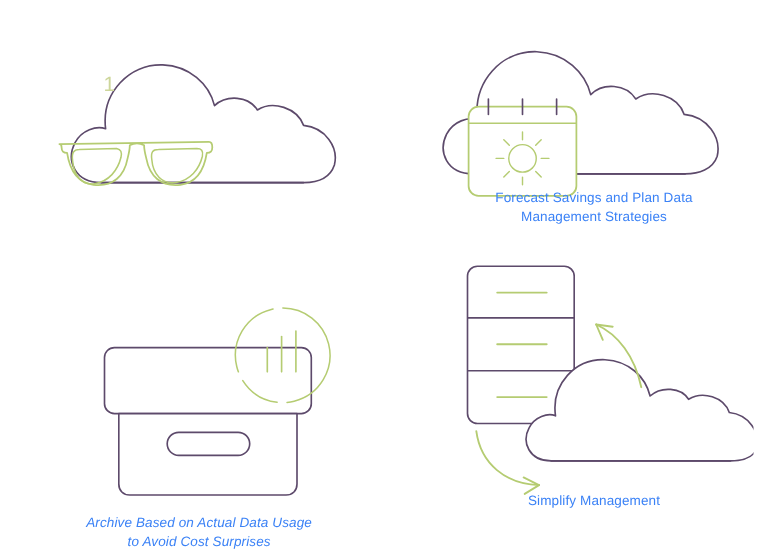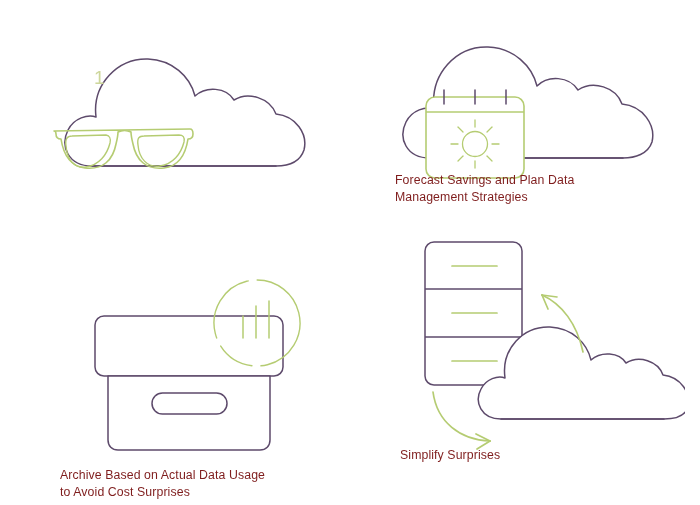--- a/index.html
+++ b/index.html
@@ -31,38 +31,39 @@
     position: absolute;
     font-family: "Liberation Sans", sans-serif;
     font-size: 19px;
     font-weight: 400;
     color: #cdd69a;
     line-height: 1;
     user-select: none;
   }
   .caption {
     position: absolute;
+    text-align: center;
     font-family: "Liberation Sans", sans-serif;
     font-size: 12.3px;
     line-height: 16.5px;
-    color: #7f1d1d;
+    color: #3b82f6;
     letter-spacing: 0.1px;
     white-space: pre-line;
   }
   
   #panel-1 { left: 30px;  top: 18px;  width: 300px; height: 200px; }
   #panel-2 { left: 378px; top: 8px;   width: 290px; height: 190px; }
   #panel-3 { left: 40px;  top: 268px; width: 290px; height: 220px; }
   #panel-4 { left: 405px; top: 232px; width: 280px; height: 240px; }
 
   #num-1 { left: 64px;  top: 50px; }
 
   #cap-1 { left: 40px;  top: 188px; width: 300px; }
   #cap-2 { left: 395px; top: 172px; width: 290px; }
-  #cap-3 { left: 60px;  top: 467px; width: 290px; }
+  #cap-3 { left: 36px;  top: 467px; width: 290px; font-style: italic; }
   #cap-4 { left: 400px; top: 447px; width: 280px; }
 </style>
 </head>
 <body>
 
 <div id="board">
 
   <div class="panel" id="panel-1">
     <svg class="panel-art" width="300" height="200" viewBox="0 0 300 200">
 
@@ -198,15 +199,15 @@
       </g>
 
       <g stroke="#b5cc72" stroke-width="1.7" fill="none" stroke-linecap="round">
         <path d="M 28 160 C 32 190 55 208 85 209"></path>
         <path d="M 85 209 L 71 202"></path>
         <path d="M 85 209 L 72 217"></path>
       </g>
     </svg>
 
   </div>
-  <div class="caption" id="cap-4">Simplify Surprises</div>
+  <div class="caption" id="cap-4">Simplify Management</div>
 
 </div>
 
 </body></html>

